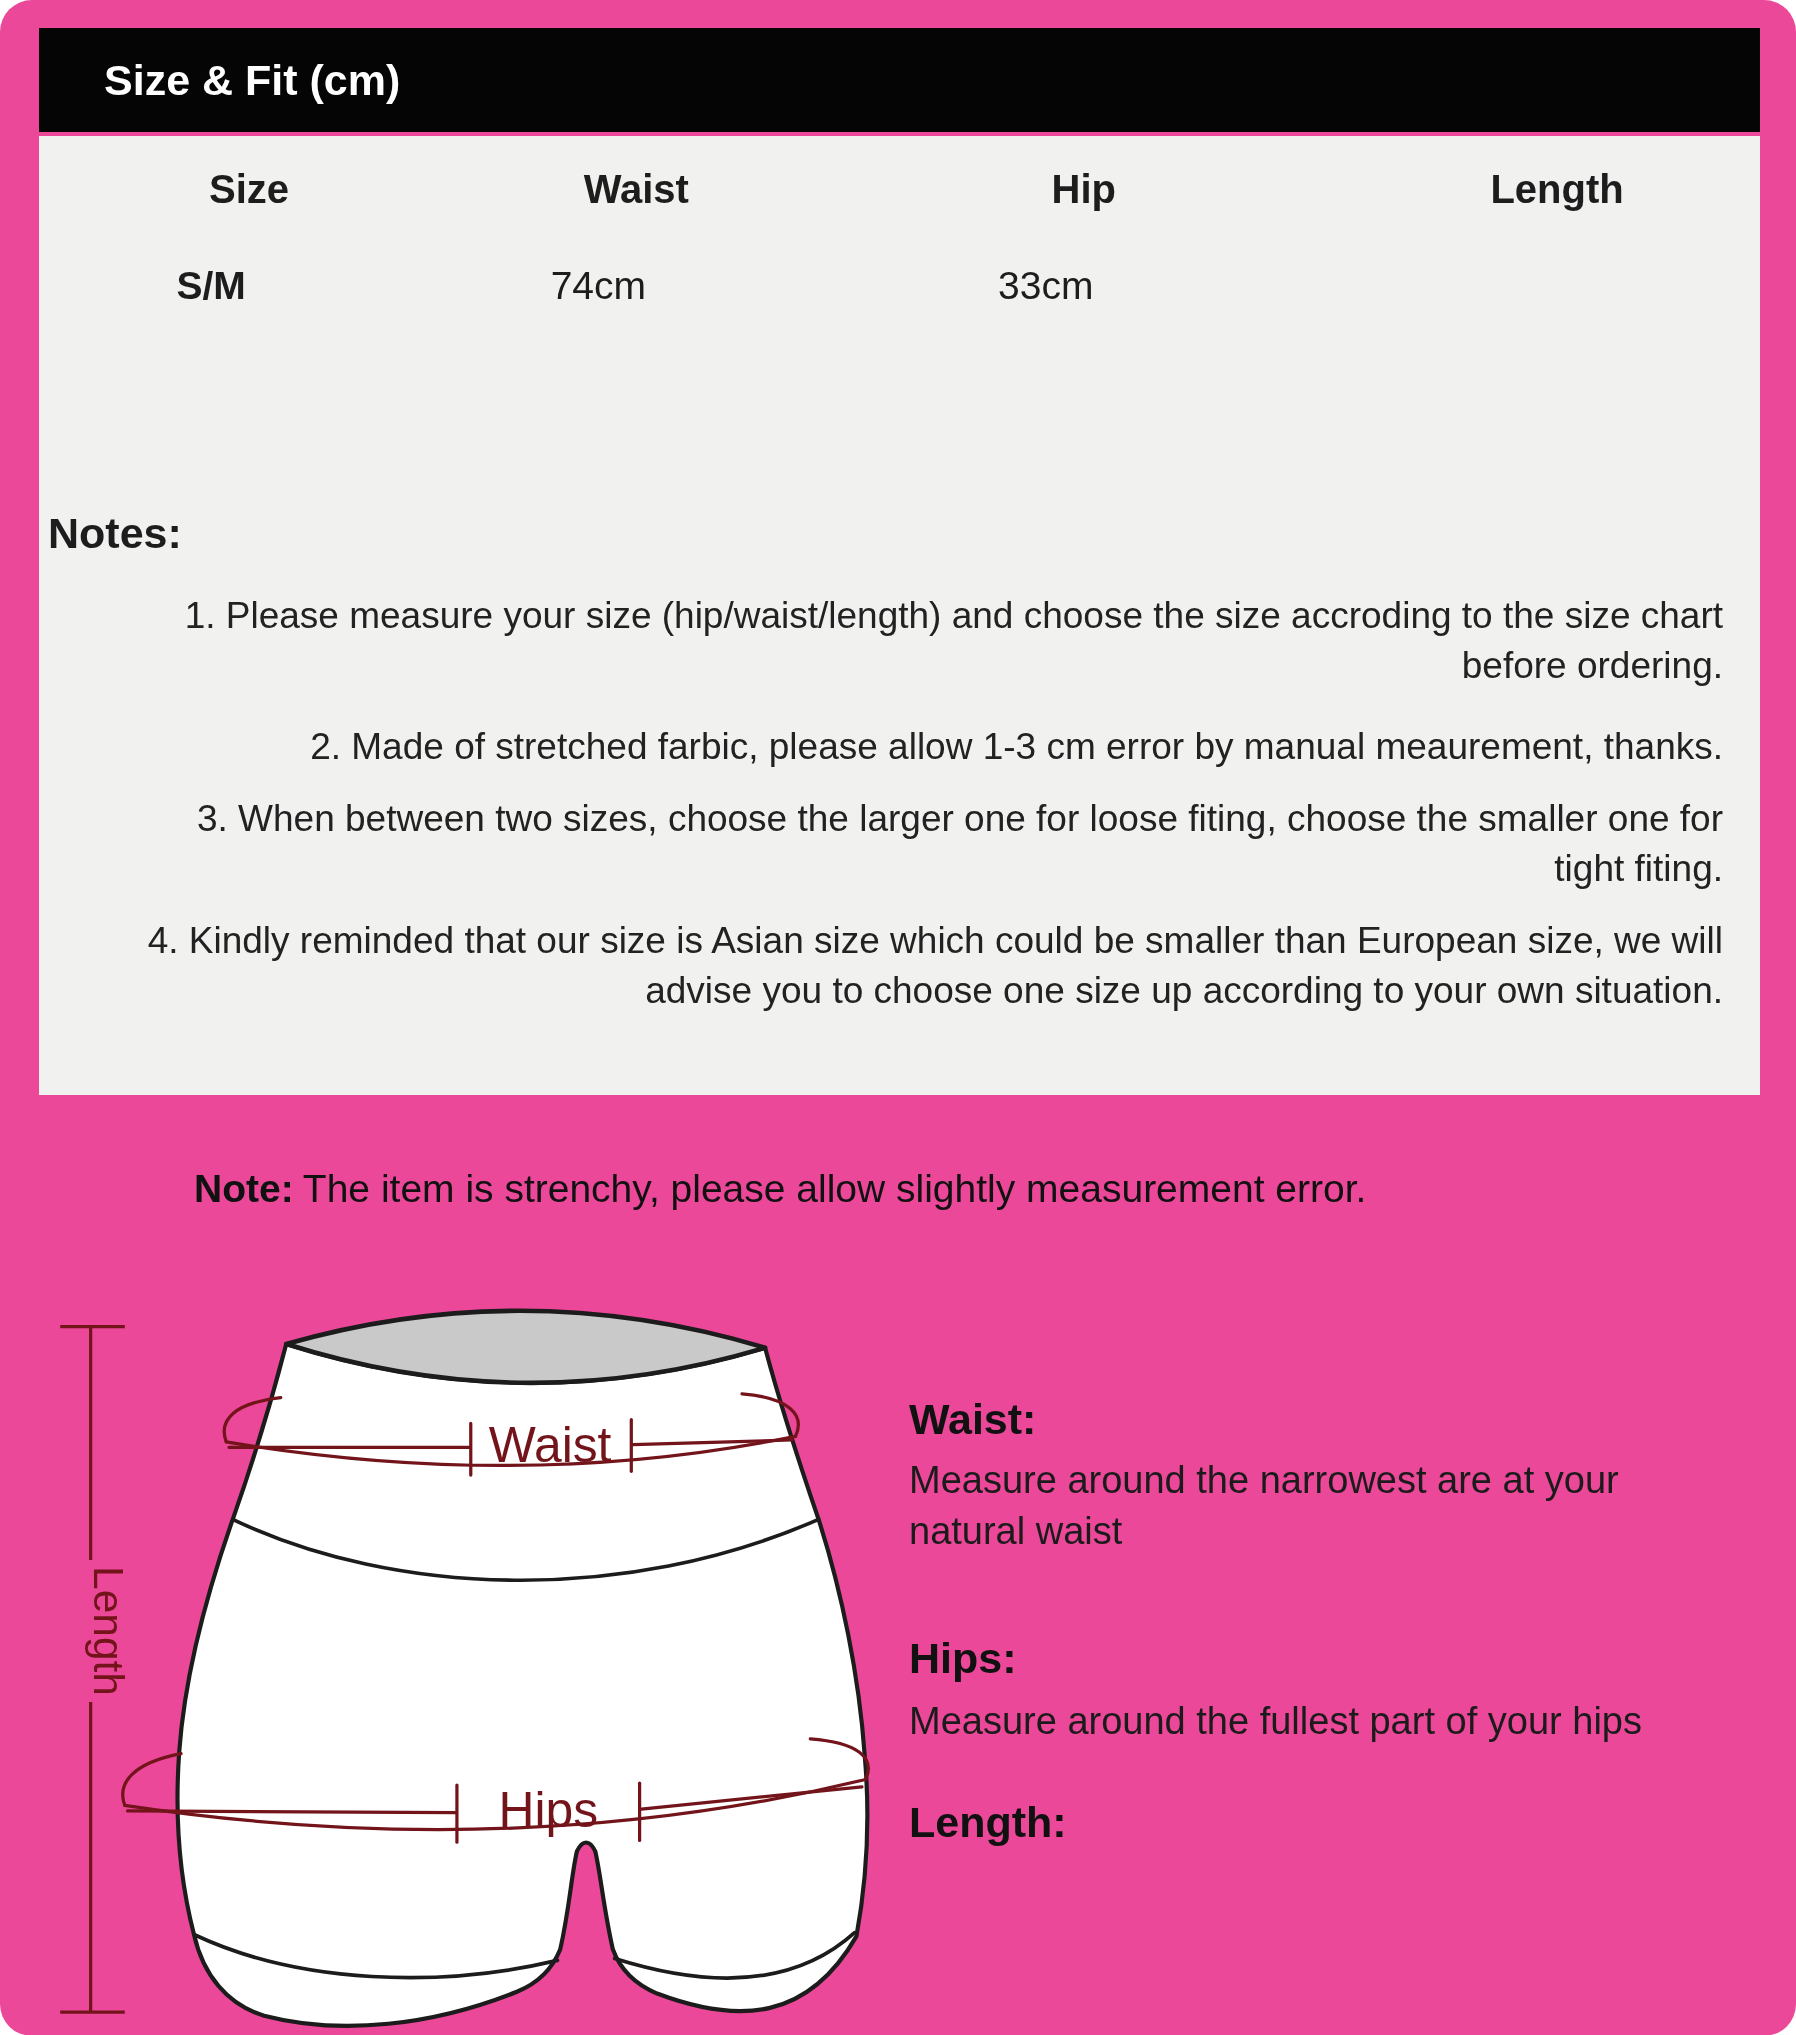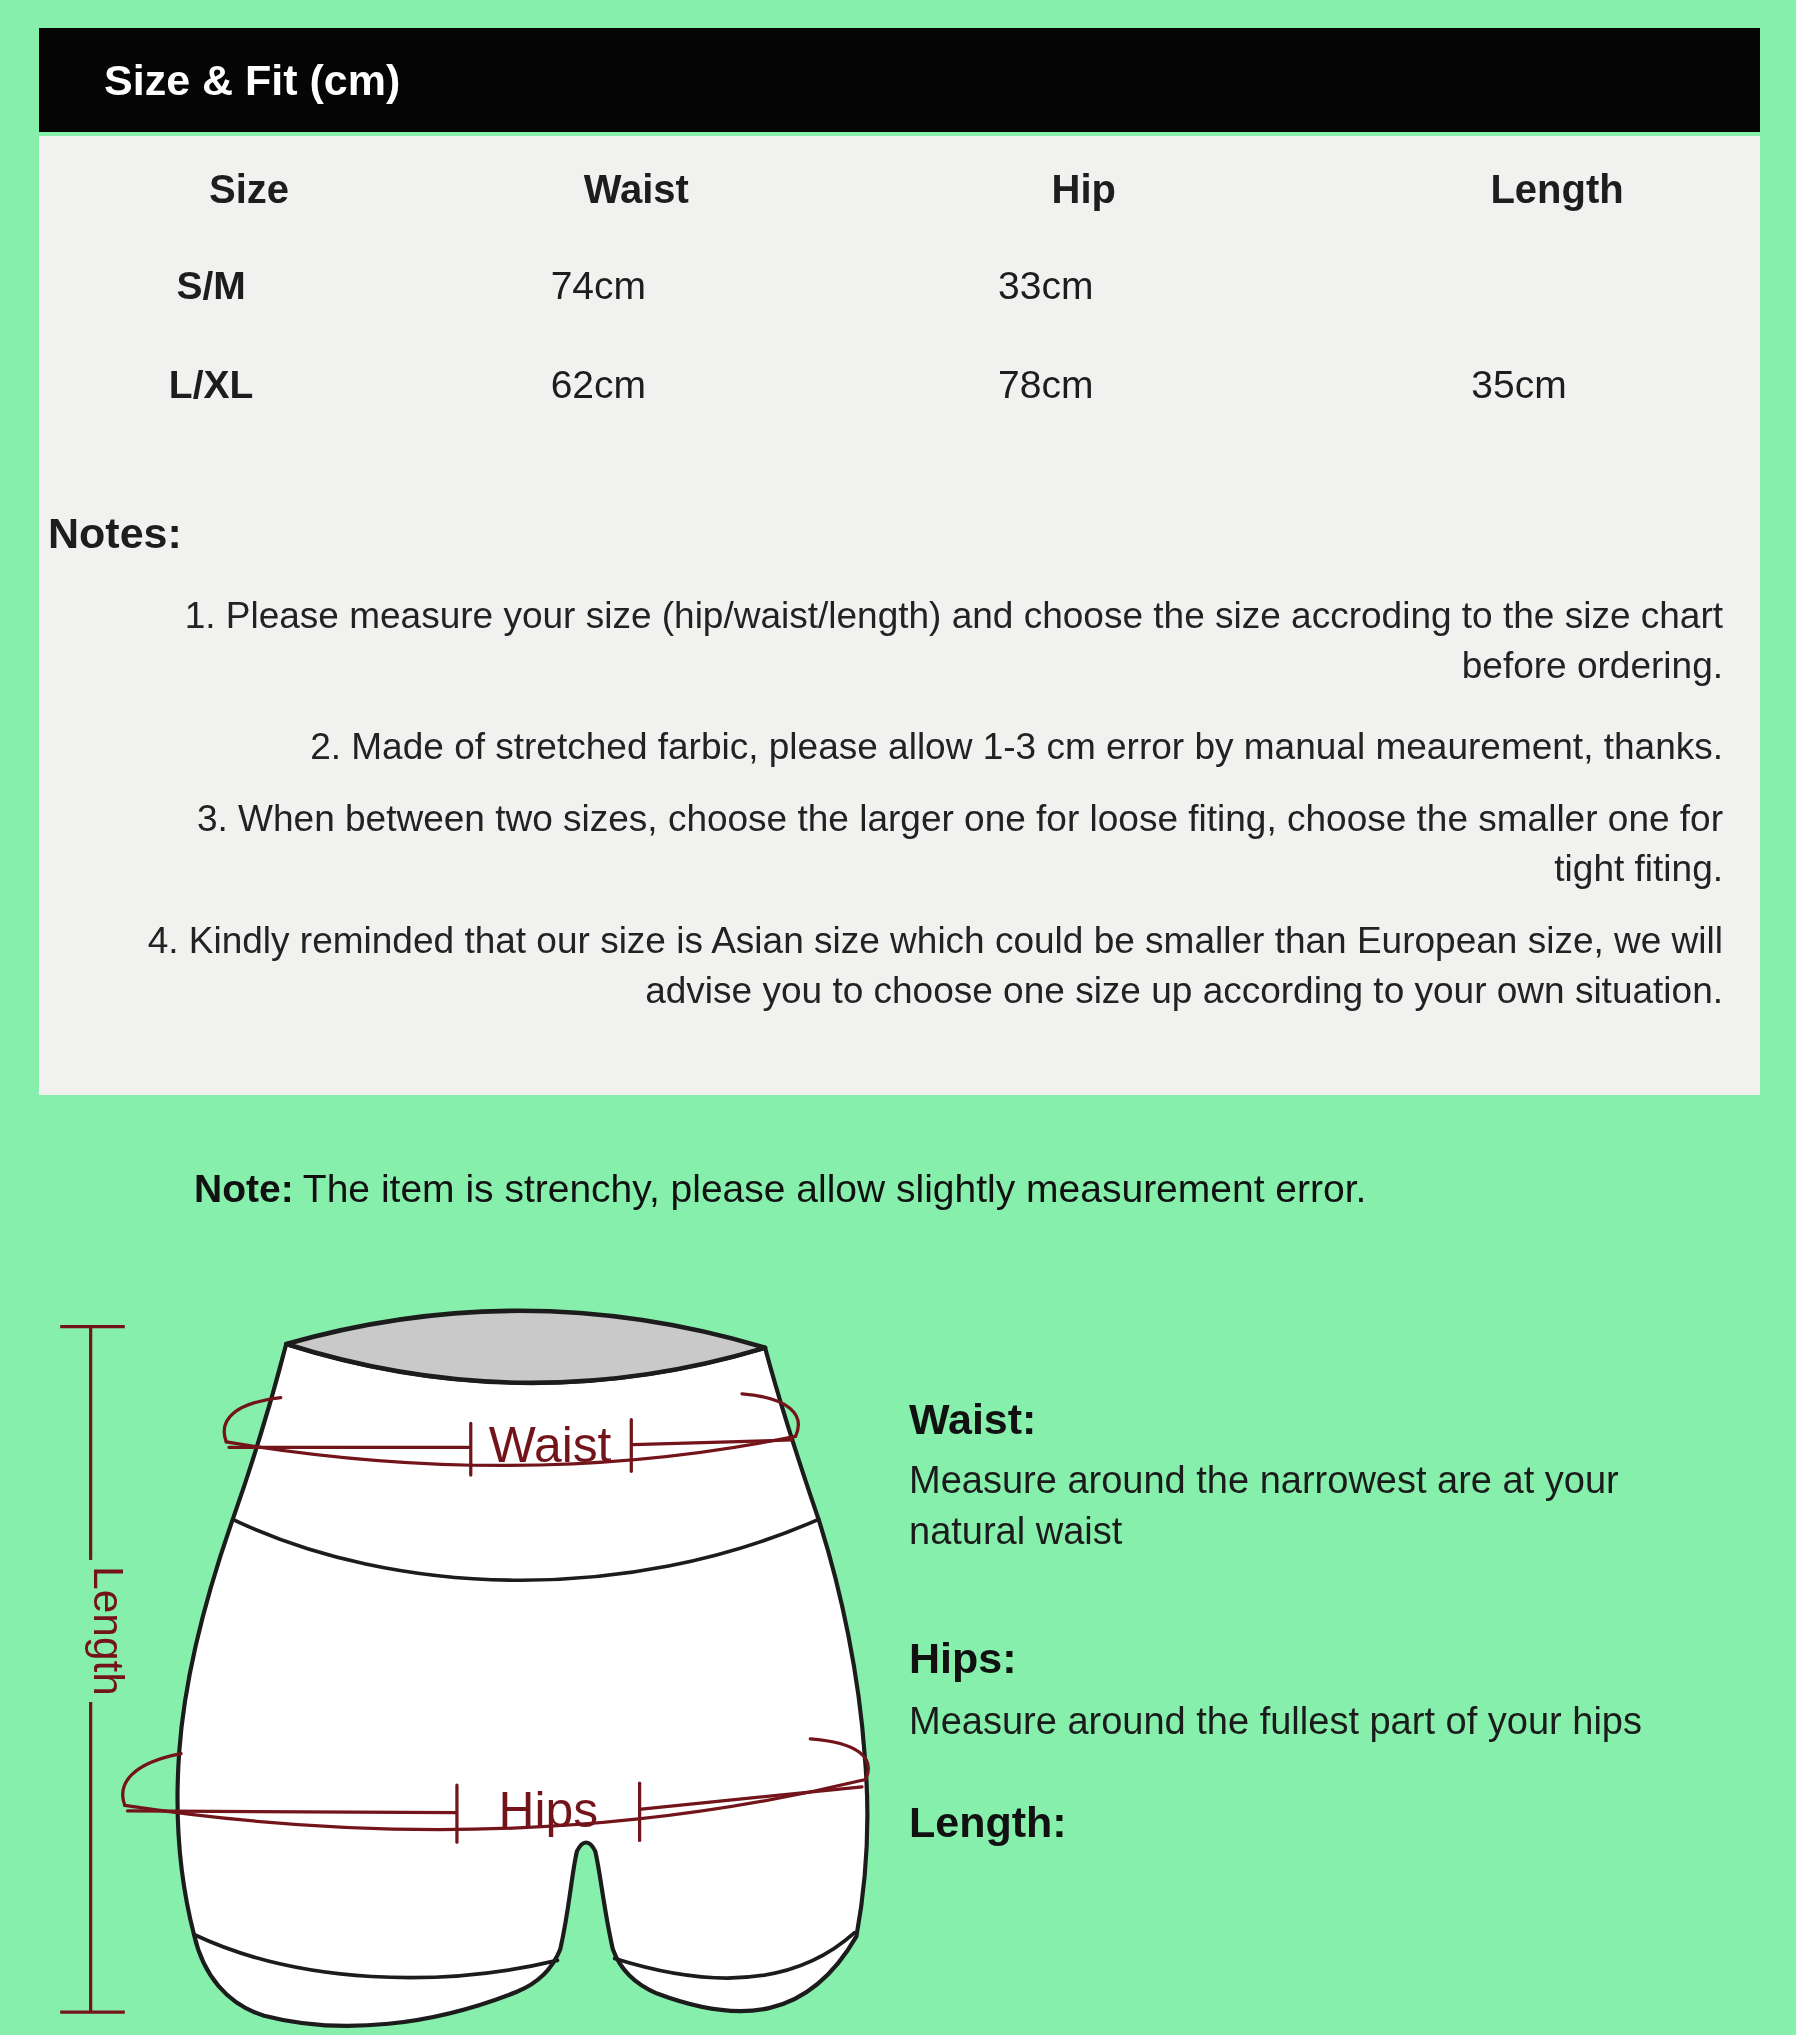--- a/index.html
+++ b/index.html
@@ -1,18 +1,18 @@
 <!DOCTYPE html>
 <html style="font-size:14.8px"><head>
 <meta charset="utf-8">
 <style>
   html,body { margin:0; padding:0; background:#ffffff; }
   .page {
-    position:relative; width:1796px; height:2036px; background:#86efac;
-    font-family:"Liberation Sans", sans-serif; color:#1d1d1d; overflow:hidden;
+    position:relative; width:1796px; height:2036px; background:#ec4899;
+    font-family:"Liberation Sans", sans-serif; color:#1d1d1d; overflow:hidden;border-radius:32px;
   }
   .header-bar {
     position:absolute; left:39px; top:28px; width:1721px; height:104px;
     background:#050505; color:#ffffff; display:flex; align-items:center;
     box-sizing:border-box; padding-left:65px;
     font-size:43px; font-weight:700;
   }
   .table-bg {
     position:absolute; left:39px; top:136px; width:1721px; height:959px;
     background:#f1f1f0;
@@ -66,26 +66,20 @@
     <div>Hip</div>
     <div>Length</div>
   </div>
 
   <div class="trow" style="top:262px;">
     <div class="c-size">S/M</div>
     <div>74cm</div>
     <div>33cm</div>
   </div>
 
-  <div class="trow" style="top:361px;">
-    <div class="c-size">L/XL</div>
-    <div>62cm</div>
-    <div>78cm</div>
-    <div>35cm</div>
-  </div>
 
   <div class="notes-heading">Notes:</div>
 
   <div class="note-p" style="top:591px;">
     <span>1. Please measure your size (hip/waist/length) and choose the size accroding to the size chart</span>
     <span>before ordering.</span>
   </div>
   <div class="note-p" style="top:722px;">
     <span>2. Made of stretched farbic, please allow 1-3 cm error by manual meaurement, thanks.</span>
   </div>

